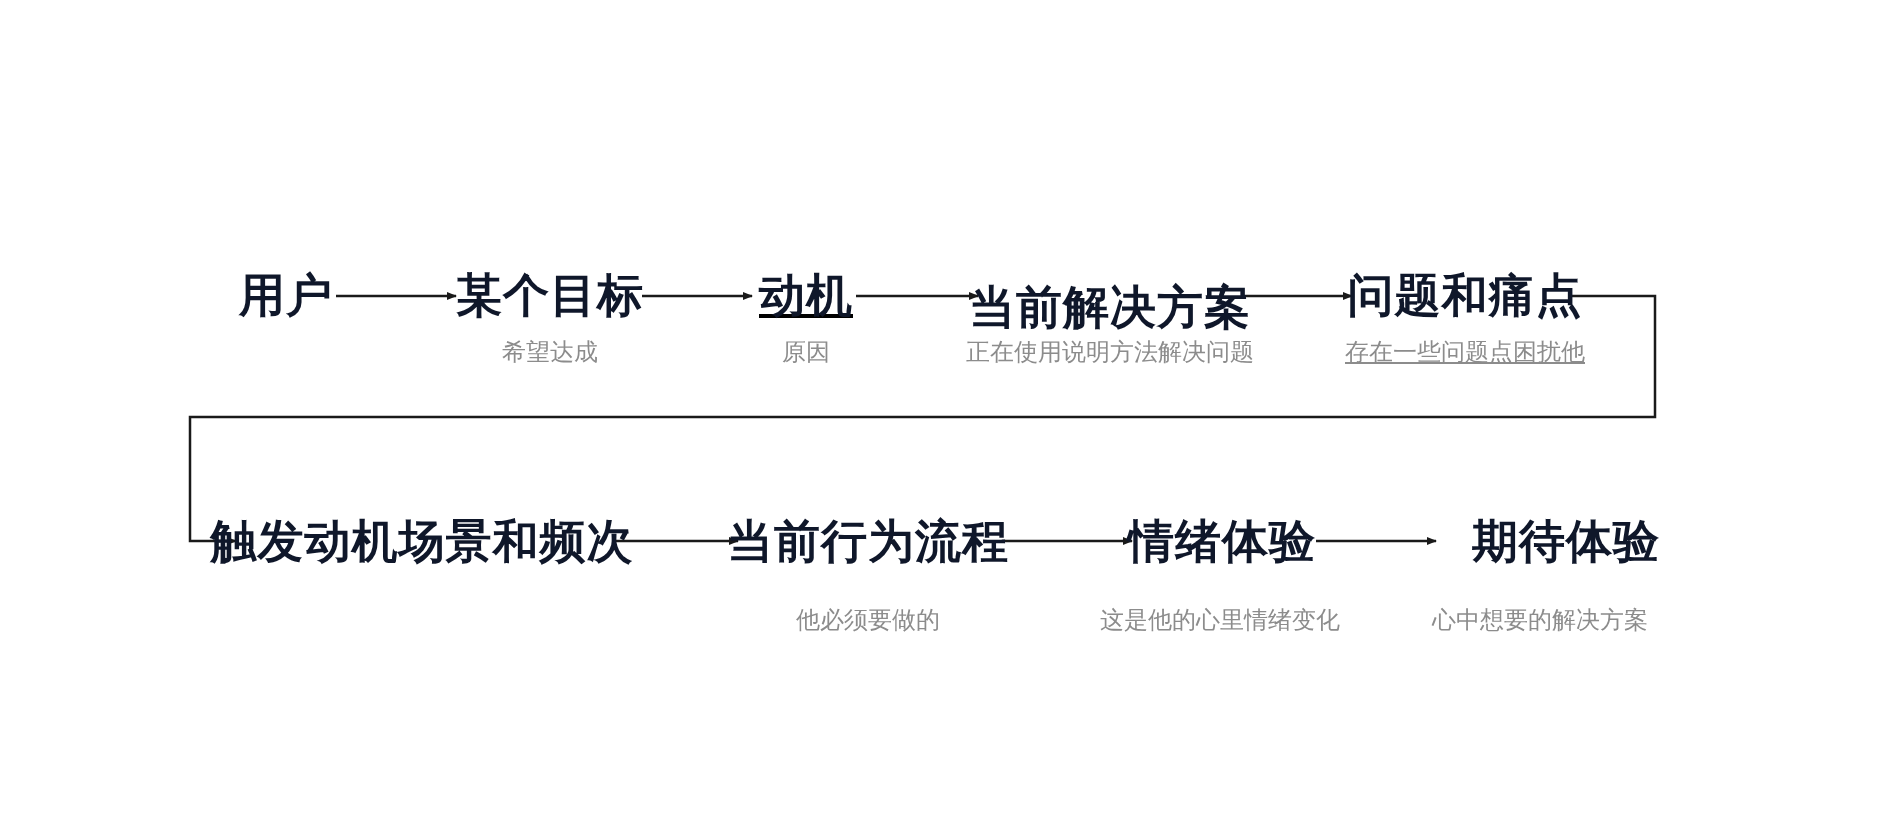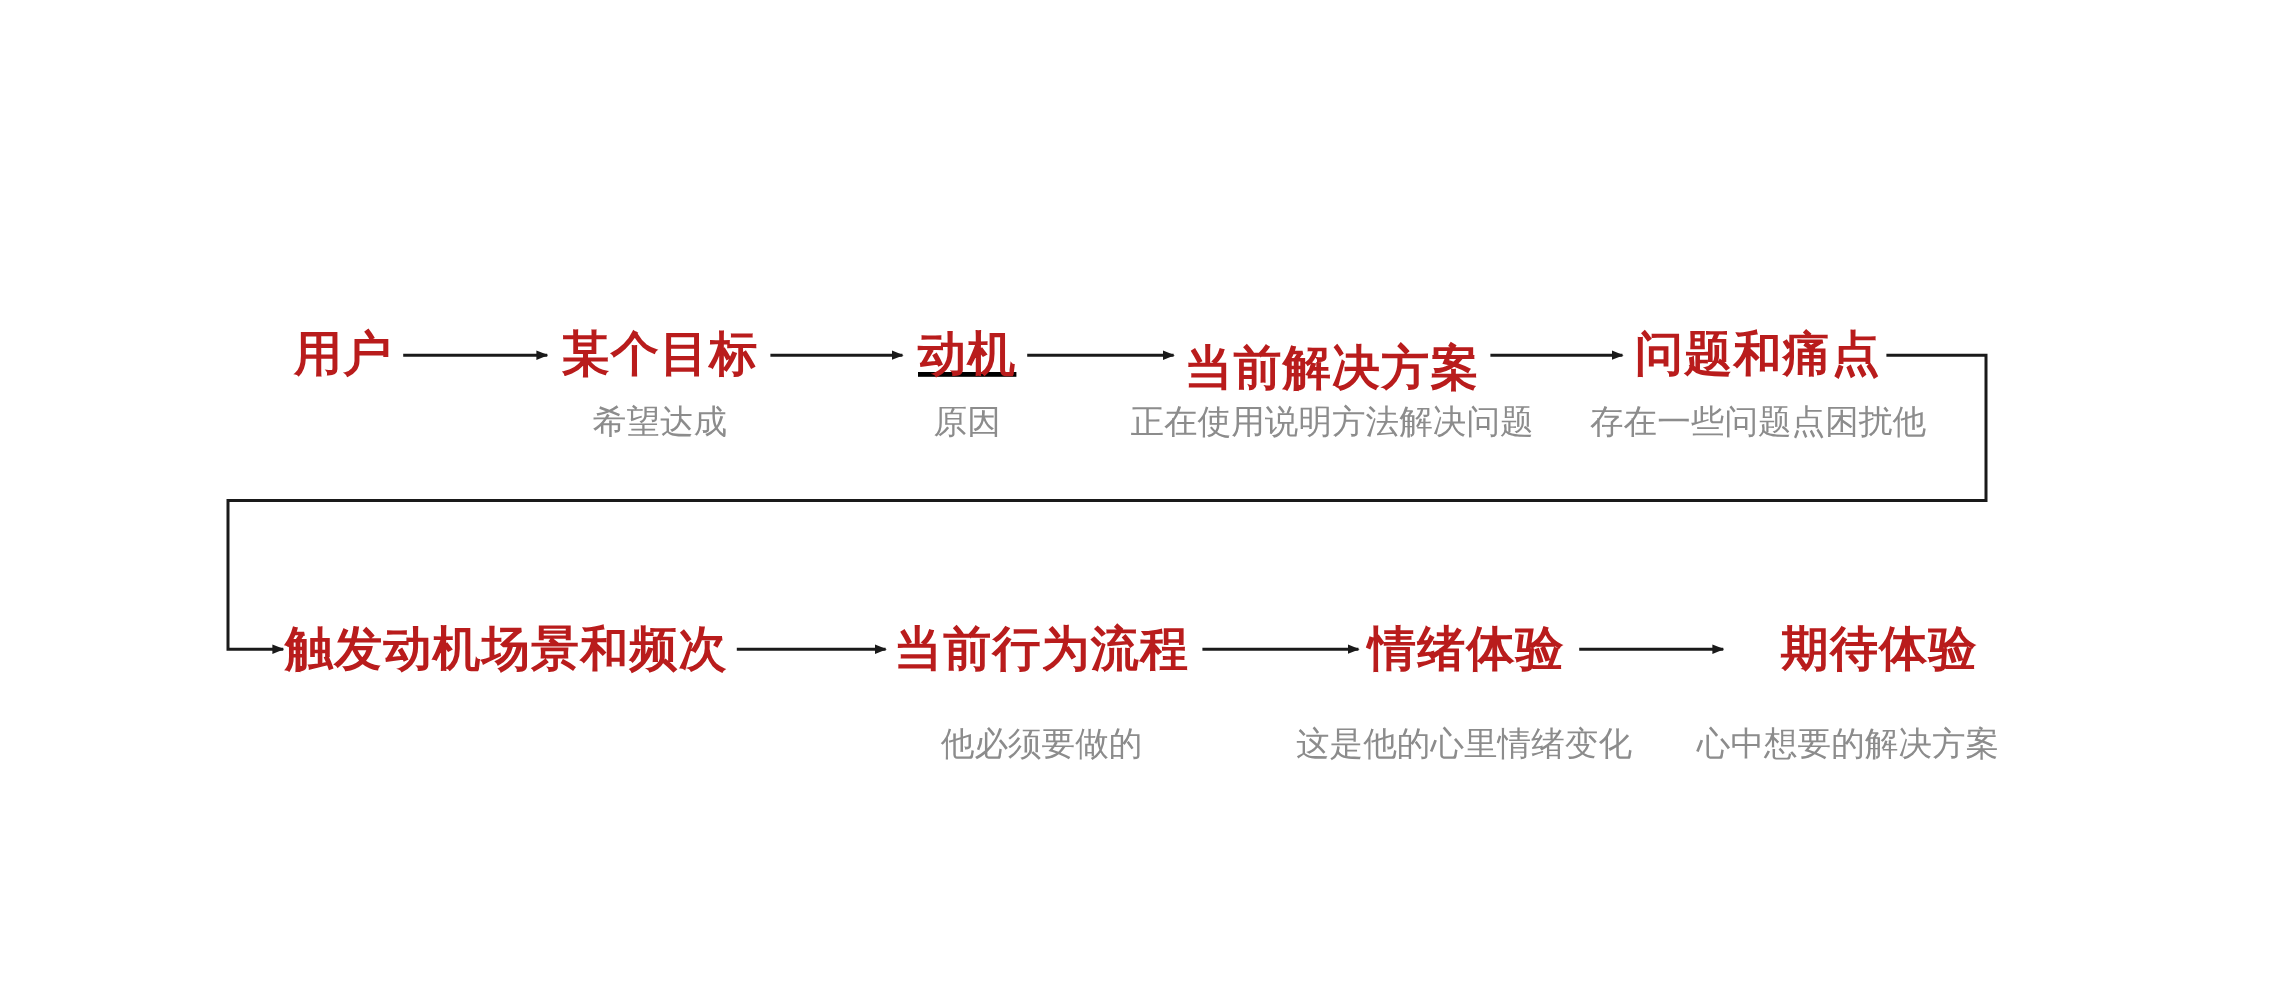--- a/index.html
+++ b/index.html
@@ -28,51 +28,51 @@
     pointer-events: none;
   }
   .node {
     position: absolute;
     transform: translateX(-50%);
     white-space: nowrap;
     text-align: center;
   }
   .node .title {
     display: block;
-    font-size: 40px;
+    font-size: 46px;
     line-height: 42px;
     font-weight: 700;
-    color: #b91c1c;
+    color: #0f172a;
     letter-spacing: 1px;
   }
   .note {
     position: absolute;
     transform: translateX(-50%);
     white-space: nowrap;
-    font-size: 28px;
+    font-size: 24px;
     line-height: 28px;
     color: #8c8c8c;
     text-align: left;
   }
   
   .n1 { left: 286px;  top: 274px; }
   .n2 { left: 550px;  top: 274px; }
   .n3 { left: 806px;  top: 274px; text-decoration: underline; }
   .n4 { left: 1110px; top: 274px; margin-top: 12px; }
   .n5 { left: 1465px; top: 274px; }
   
   .n6 { left: 422px;  top: 520px; }
   .n7 { left: 868px;  top: 520px; }
   .n8 { left: 1222px; top: 520px; }
   .n9 { left: 1526px; top: 520px; margin-left: 40px; }
   
   .m2 { left: 550px;  top: 338px; }
   .m3 { left: 806px;  top: 338px; }
   .m4 { left: 1110px; top: 338px; }
-  .m5 { left: 1465px; top: 338px; }
+  .m5 { left: 1465px; top: 338px; text-decoration: underline; }
   
   .m6 { left: 412px;  top: 606px; }
   .m7 { left: 868px;  top: 606px; }
   .m8 { left: 1220px; top: 606px; }
   .m9 { left: 1540px; top: 606px; }
 </style>
 </head>
 <body>
 
 <div class="canvas">

